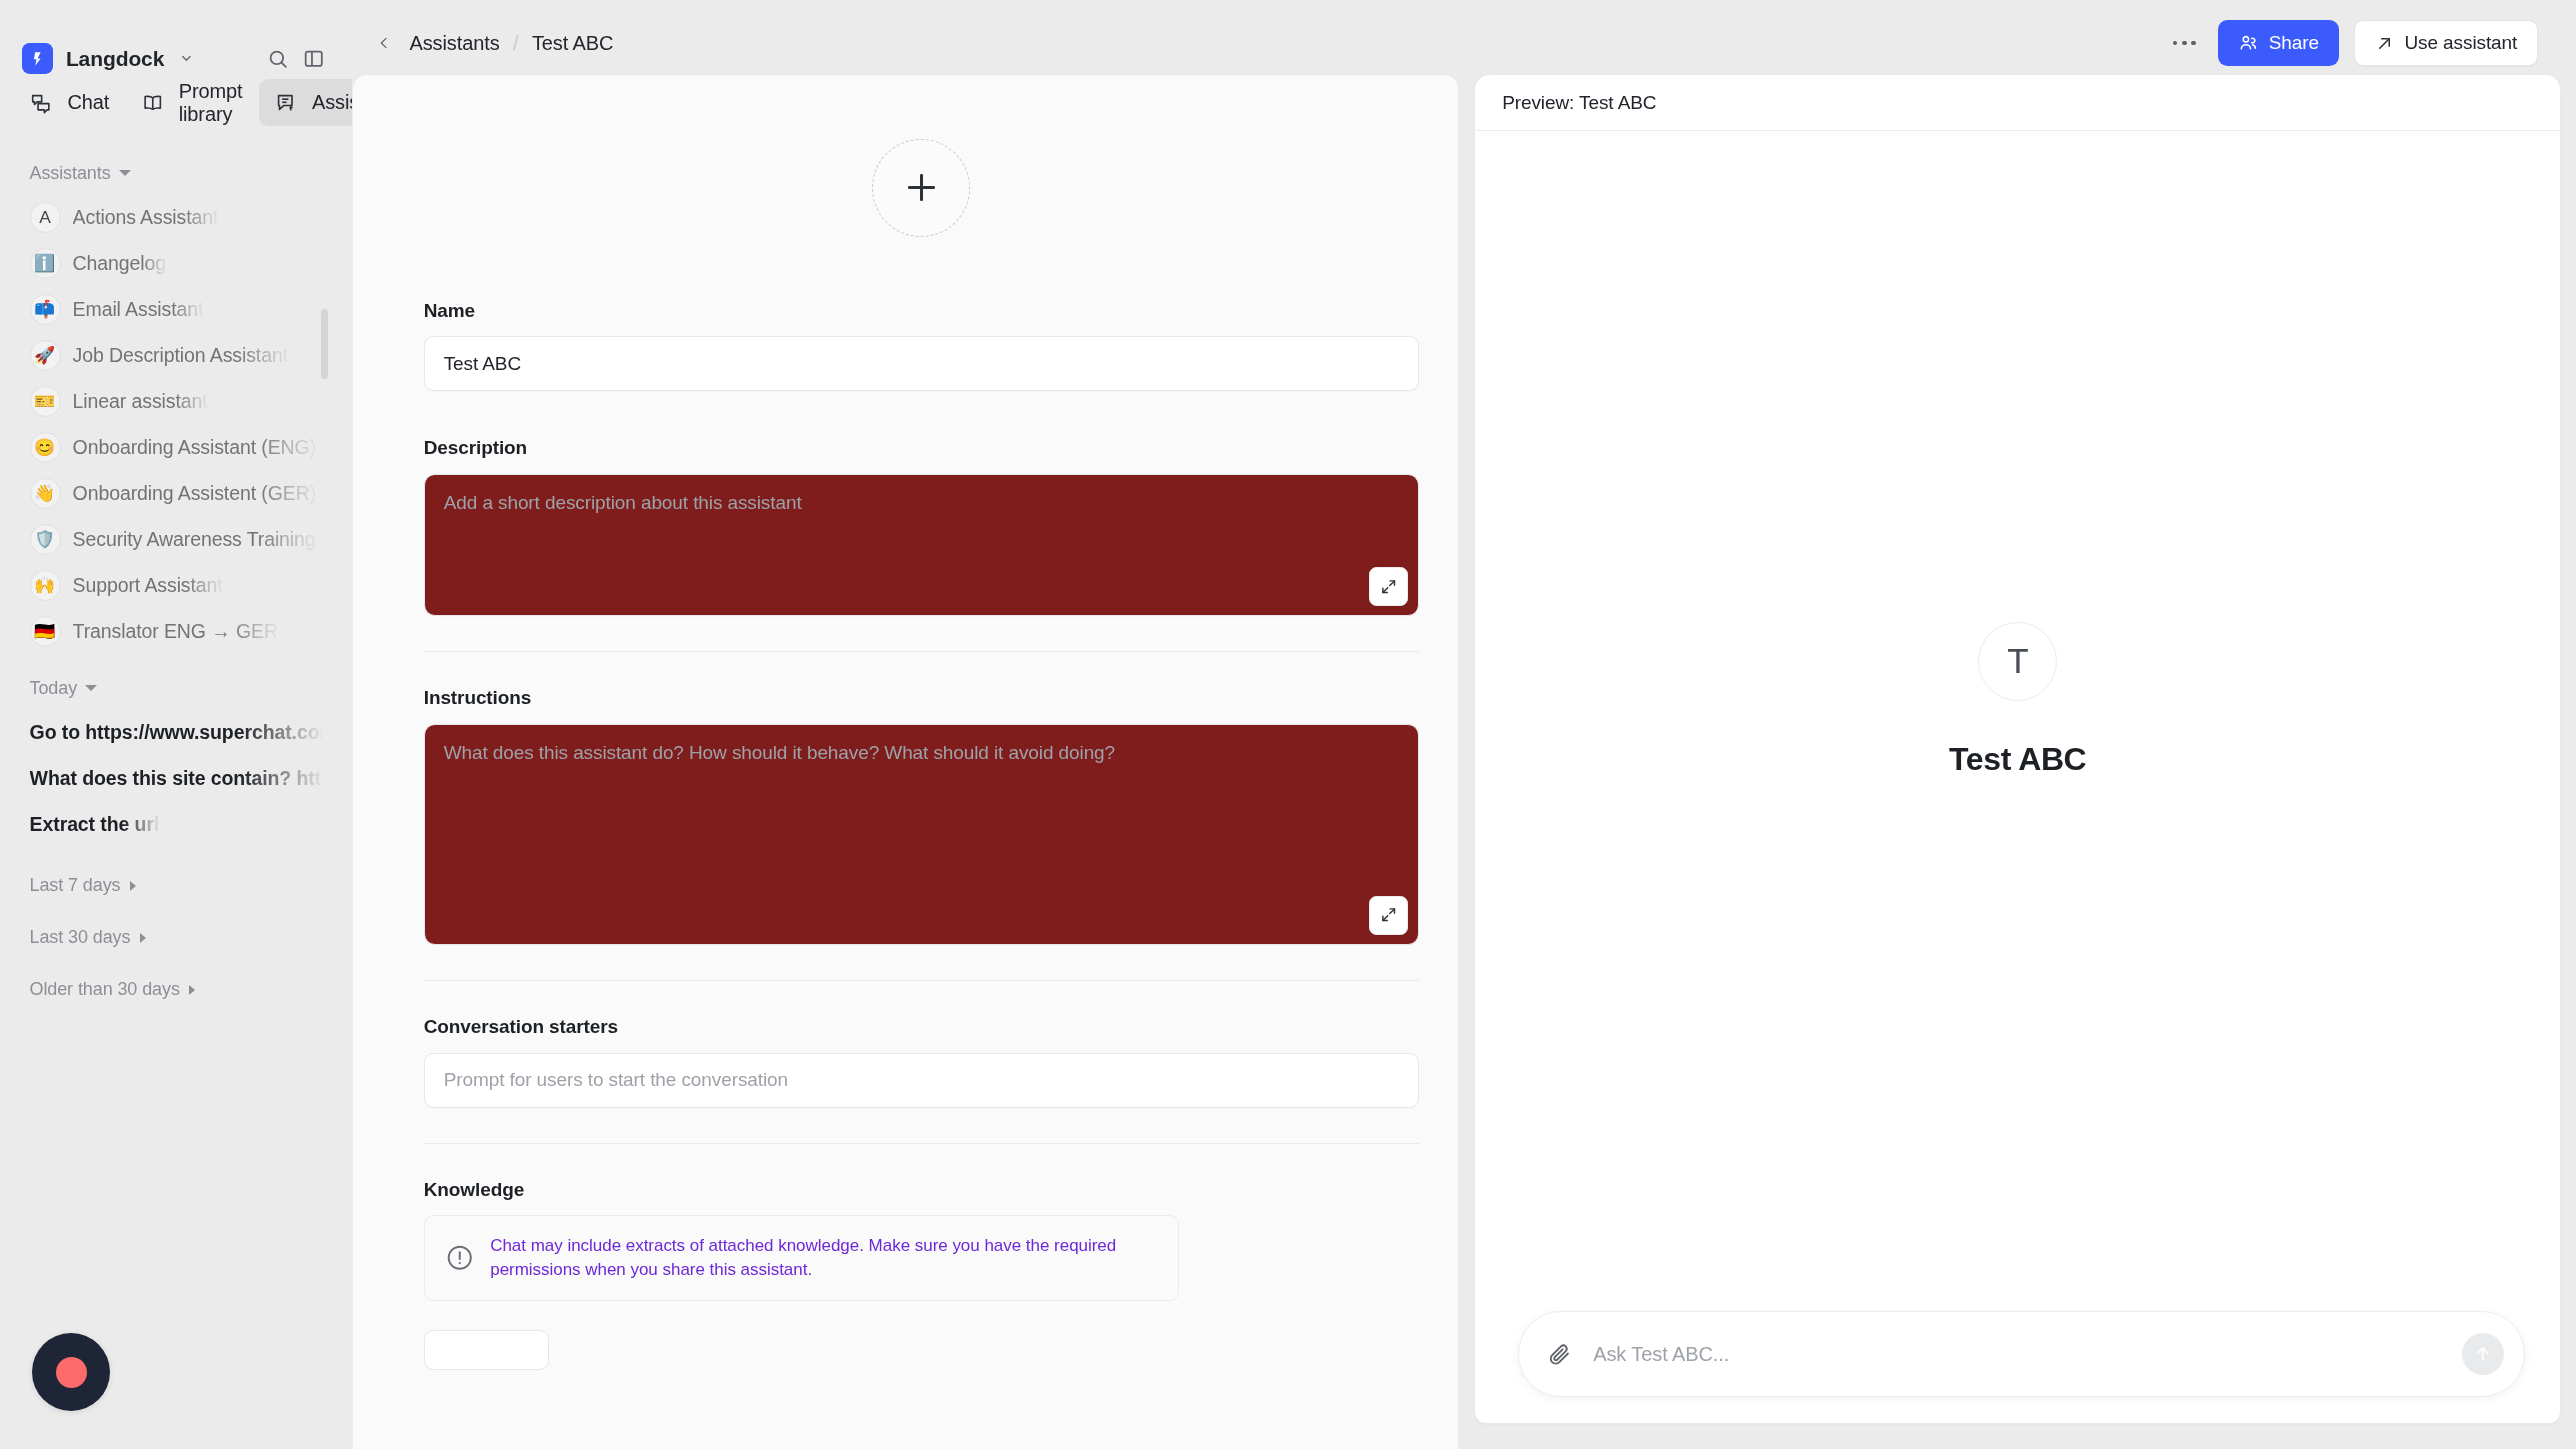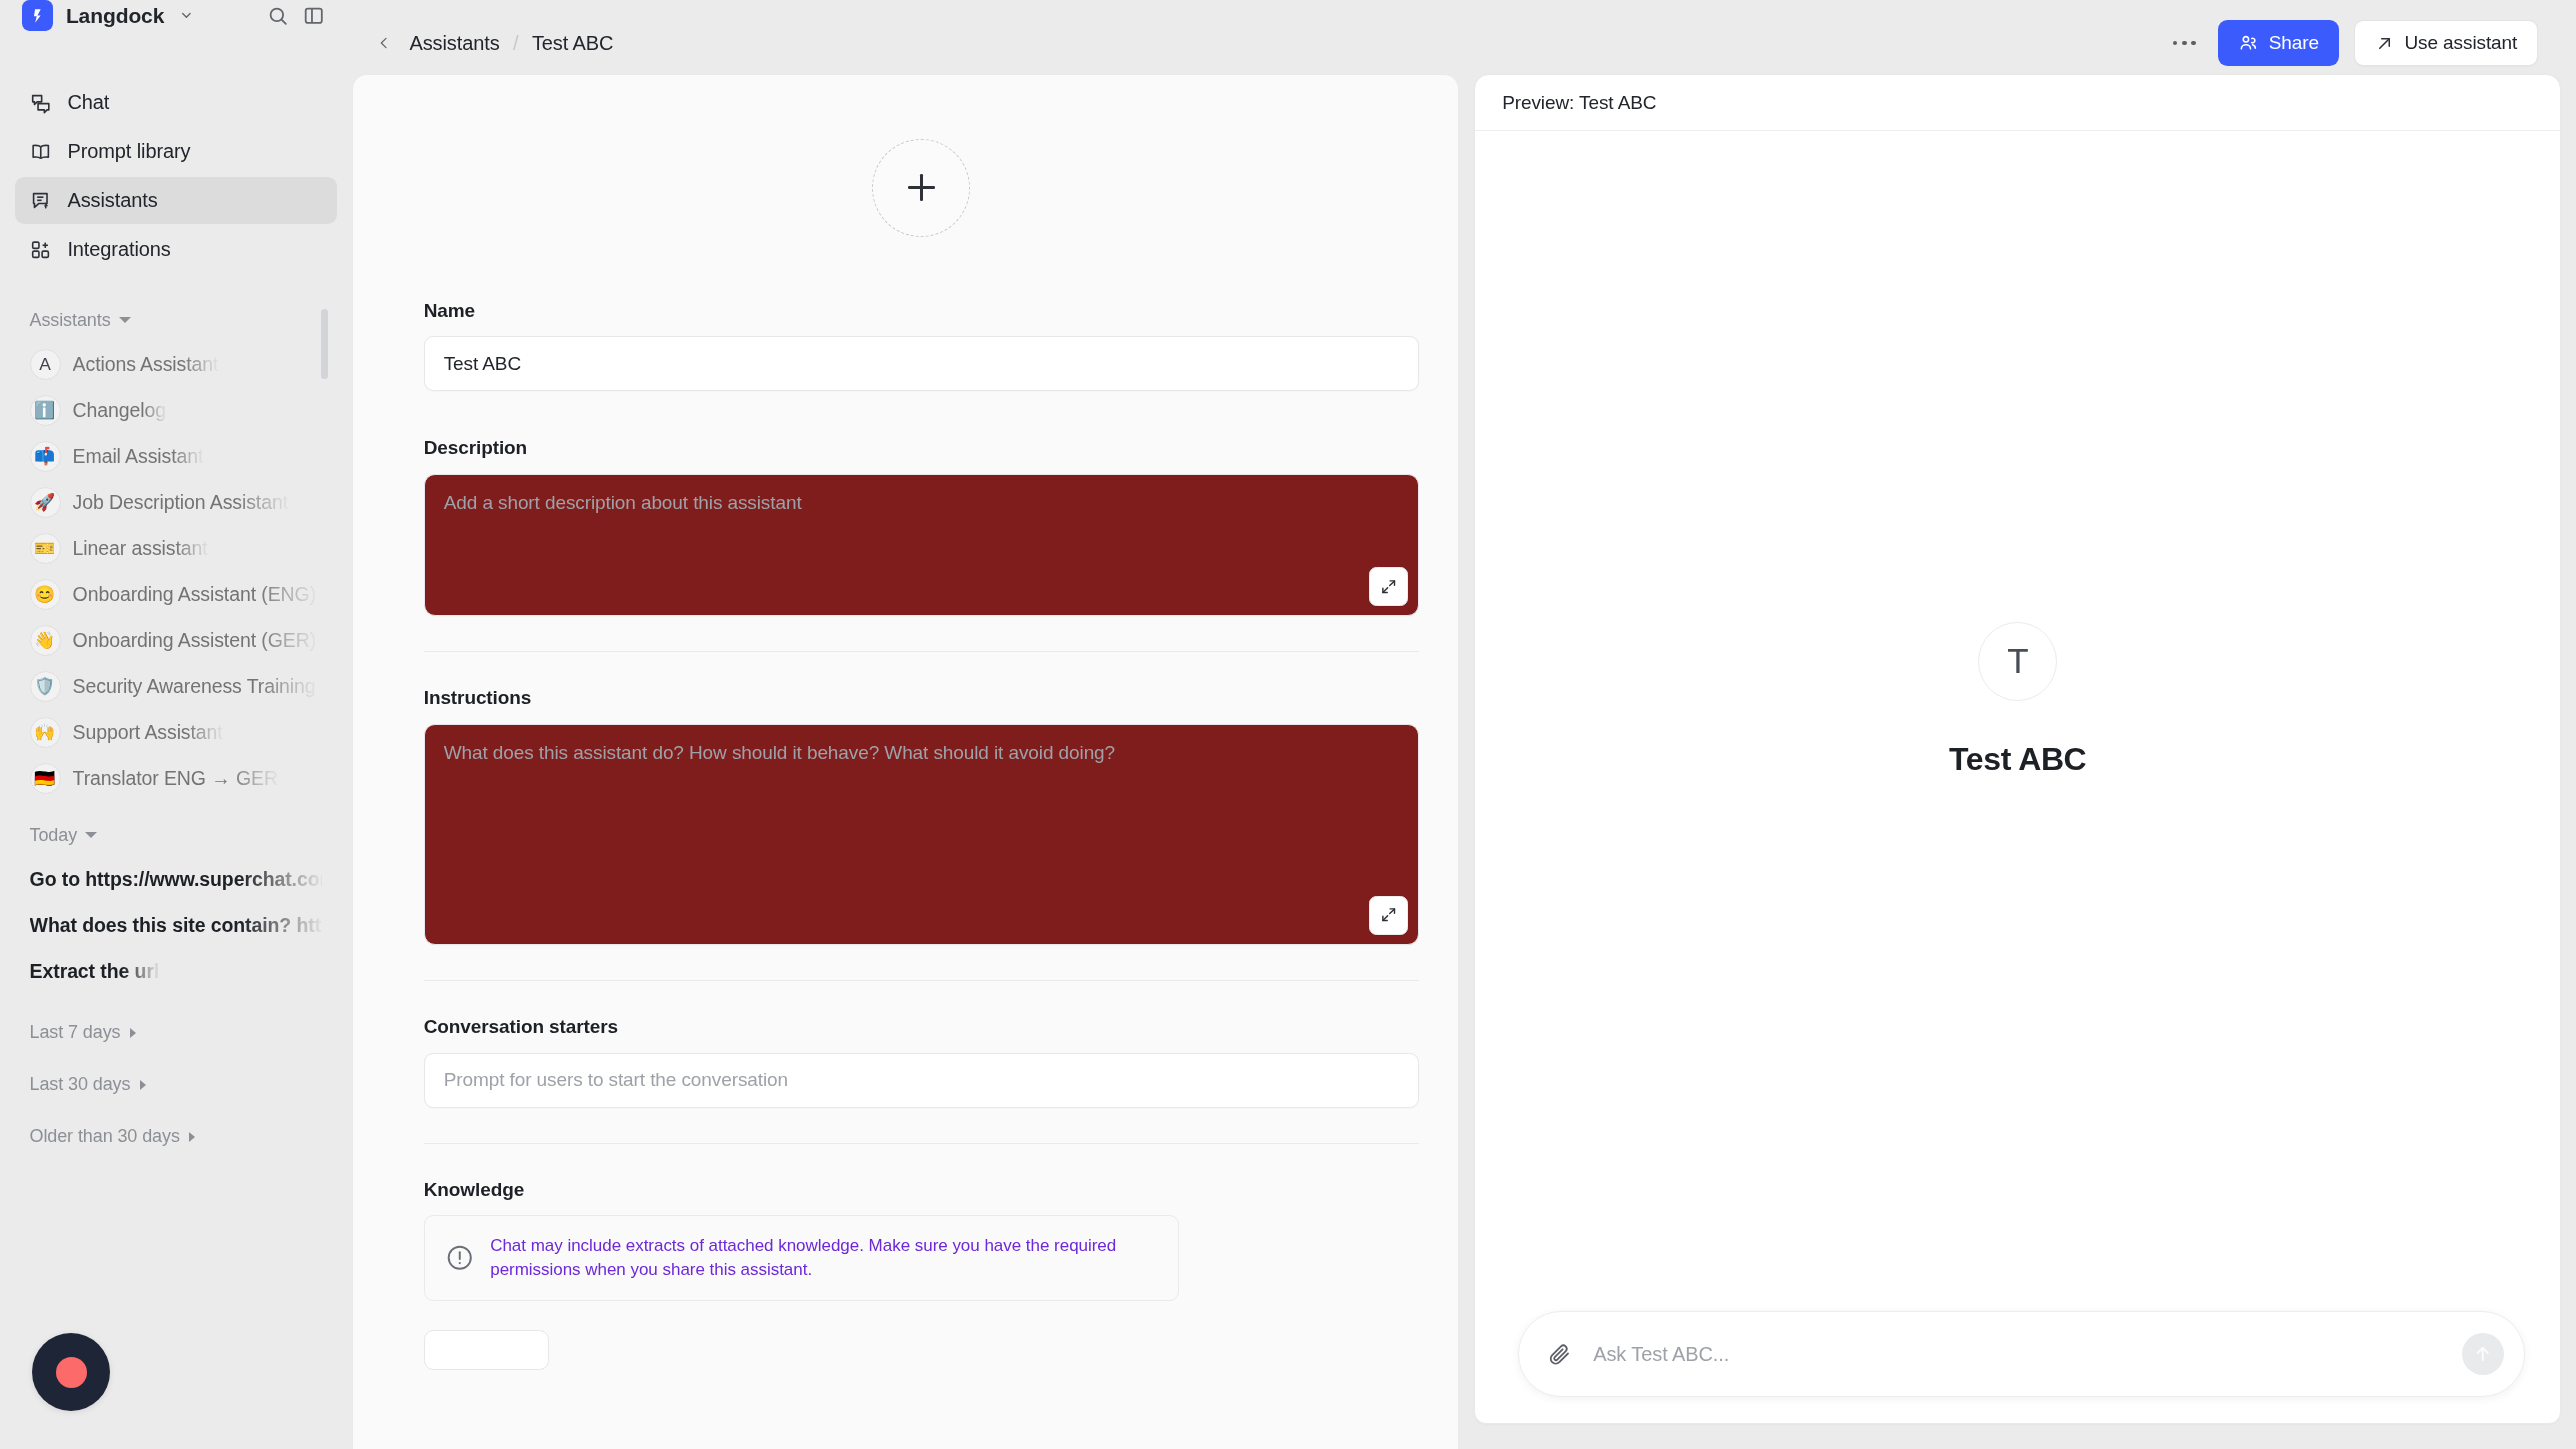--- a/index.html
+++ b/index.html
@@ -13,38 +13,38 @@
   .app { display: flex; width: 2576px; height: 1449px; }
 
   
   .sidebar {
     width: 352px; height: 1449px; flex: 0 0 352px;
     background: #ebebeb;
     display: flex; flex-direction: column;
     position: relative;
   }
   .sb-top {
-    display: flex; align-items: flex-start;
+    display: flex; align-items: flex-end;
     height: 74px; padding: 0 23px 0 21.5px; gap: 5px;
   }
   .brand { display: flex; align-items: center; gap: 13.4px; cursor: pointer; }
   .brand-logo {
     width: 31px; height: 31px; border-radius: 7.4px;
     background: #3b5bfd; display: flex; align-items: center; justify-content: center;
     flex: 0 0 31px;
   }
   .brand-name { font-size: 21px; font-weight: 700; color: #22252b; letter-spacing: -0.1px; }
   .brand-caret { margin-left: 1.3px; display: flex; align-items: center; }
   .sb-top-spacer { flex: 1; }
   .sb-icon-btn {
     width: 31px; height: 31px; display: flex; align-items: center; justify-content: center;
     cursor: pointer; border-radius: 5.4px;
   }
 
-  .nav { padding: 5.4px 14.8px 0 14.8px; display: flex; flex-direction: column; gap: 2px; }
+  .nav { padding: 5.4px 14.8px 0 14.8px; display: flex; flex-direction: row; gap: 2px; }
   .nav-item {
     display: flex; align-items: center; gap: 14.8px;
     height: 47px; padding: 0 14.8px; border-radius: 9.4px;
     cursor: pointer;
   }
   .nav-item.active { background: #dcdcdd; }
   .nav-label { font-size: 20px; color: #22252b; font-weight: 400; letter-spacing: -0.1px; }
   .nav-ico { width: 23px; height: 23px; flex: 0 0 23px; display:flex; align-items:center; justify-content:center; }
 
   .sec-header {

